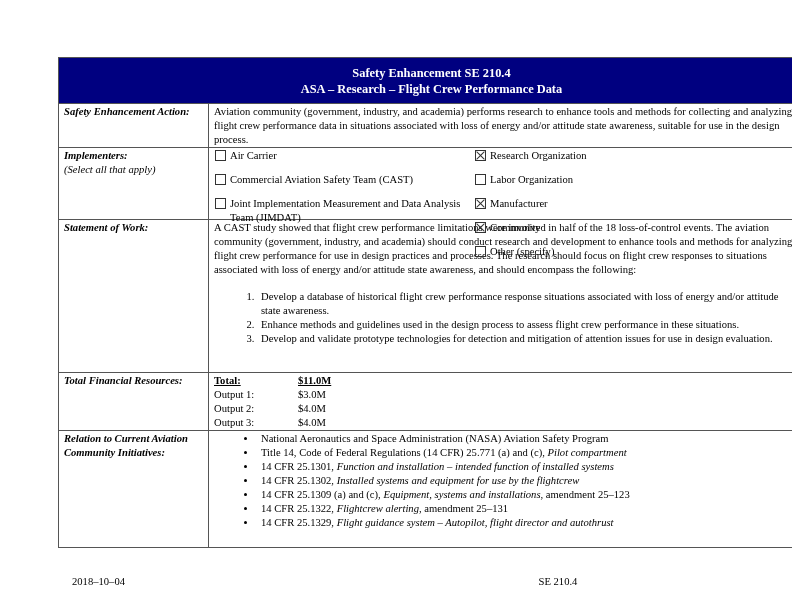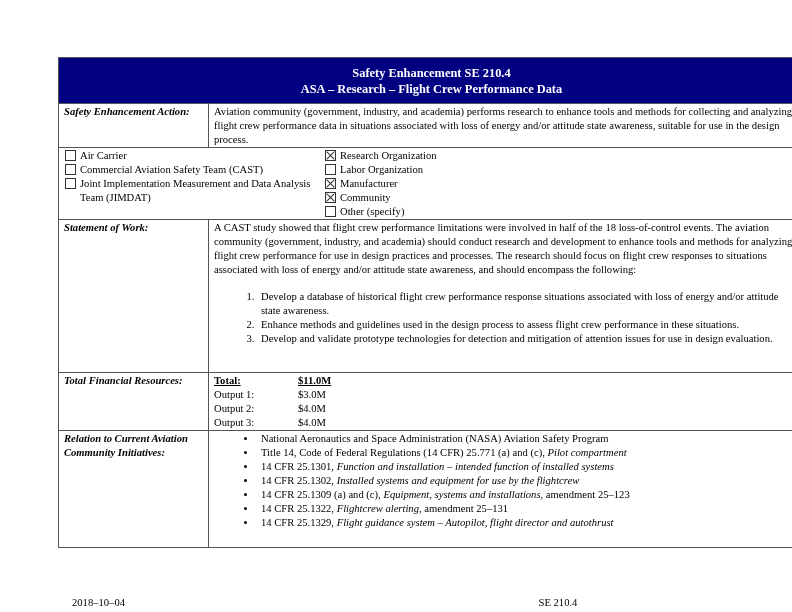--- a/index.html
+++ b/index.html
@@ -30,21 +30,21 @@
     }
     .label-cell .b { font-weight: bold; }
     .value-cell { flex: 1; padding: 1px 4px 1px 5px; box-sizing: border-box; }
     .row-action { height: 43px; }
     .row-impl { height: 71px; }
     .row-sow { height: 152px; }
     .row-fin { height: 57px; }
     .row-rel { height: 116px; }
 
     .impl-grid { display: flex; }
-    .impl-col { display: flex; flex-direction: column; }
+    .impl-col { display: flex; flex-direction: column; gap: 10px; }
     .impl-col.left { width: 260px; }
     .impl-item { display: flex; align-items: flex-start; }
     .cb {
       width: 11px; height: 11px; border: 1px solid #333; box-sizing: border-box;
       margin: 1px 4px 0 1px; flex: 0 0 11px; position: relative;
     }
     .cb.checked::before, .cb.checked::after {
       content: ""; position: absolute; left: 4px; top: -1px;
       width: 1px; height: 11px; background: #333;
     }
@@ -56,21 +56,21 @@
 
     .fin-row { display: flex; }
     .fin-row .k { width: 84px; }
     .fin-total { font-weight: bold; text-decoration: underline; }
 
     ul.rel-list { margin: 0; padding-left: 43px; list-style: disc; }
     ul.rel-list li { padding-left: 4px; }
     .it { font-style: italic; }
 
     .footer {
-      position: absolute; top: 596px; left: 72px; width: 648px;
+      position: absolute; top: 575px; left: 72px; width: 648px;
       display: flex; justify-content: flex-end; font-size: 10.6px;
     }
     .footer span { flex: 1; }
     .footer .c { text-align: center; }
     .footer .r { text-align: right; }
   </style>
 </head>
 <body>
 
 <div class="page-table">
@@ -80,20 +80,24 @@
   </div>
 
   <div class="row row-action">
     <div class="label-cell">
       <span class="b">Safety Enhancement Action:</span>
     </div>
     <div class="value-cell">Aviation community (government, industry, and academia) performs research to enhance tools and methods for collecting and analyzing flight crew performance data in situations associated with loss of energy and/or attitude state awareness, suitable for use in the design process.</div>
   </div>
 
   <div class="row row-impl">
+    <div class="label-cell">
+      <div class="b">Implementers:</div>
+      <div>(Select all that apply)</div>
+    </div>
     <div class="value-cell impl-grid">
       <div class="impl-col left" id="impl-left">
           <div class="impl-item">
             <span class="cb"></span>
             <span>Air Carrier</span>
           </div>
           <div class="impl-item">
             <span class="cb"></span>
             <span>Commercial Aviation Safety Team (CAST)</span>
           </div>

